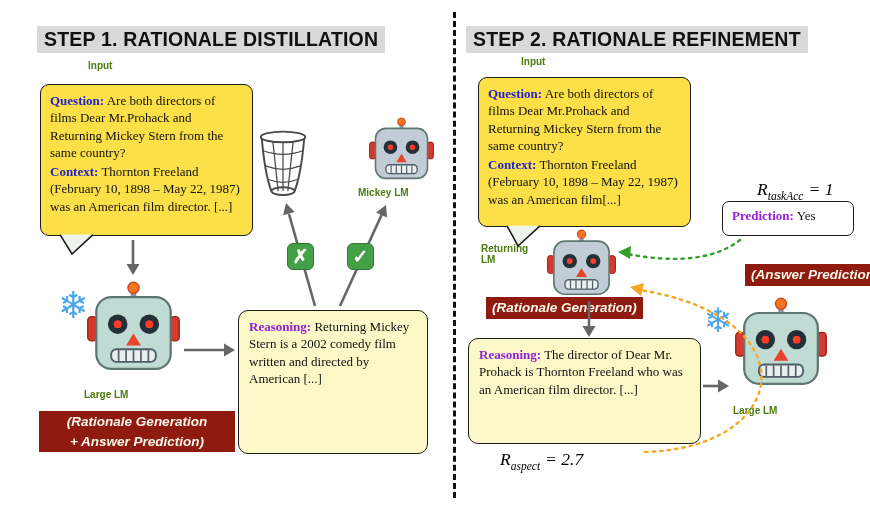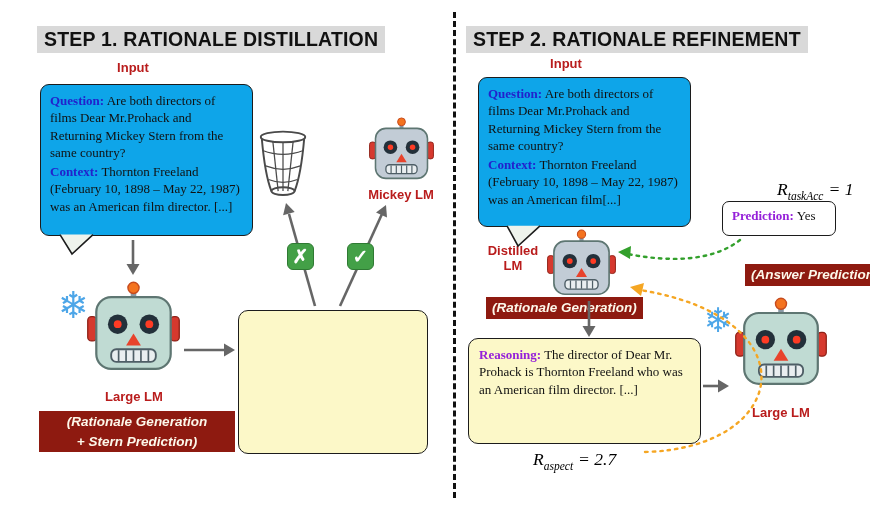--- a/index.html
+++ b/index.html
@@ -1,22 +1,22 @@
 <!DOCTYPE html>
 <html><head>
 <meta charset="utf-8">
 <style>
   * { margin:0; padding:0; box-sizing:border-box; }
   html,body { background:#ffffff; }
   body { font-family:"Liberation Sans", sans-serif; color:#111; }
   .canvas { position:relative; width:870px; height:508px; background:#fff; overflow:hidden; }
   .abs { position:absolute; }
   .title { background:#d9d9d9; font-weight:700; font-size:19.5px; letter-spacing:.2px; padding:2px 7px; white-space:nowrap; color:#111; }
-  .lbl { font-weight:700; font-size:13px; text-align:center; color:#b91c1c; }
-  .bubble { background:#0ea5e9; border:1.6px solid #1c1c1c; border-radius:9px; padding:7px 9px; font-family:"Liberation Serif", serif; font-size:13px; line-height:1.33; color:#111; }
+  .lbl { font-weight:700; font-size:10px; text-align:left; color:#4d7c0f; }
+  .bubble { background:#fde047; border:1.6px solid #1c1c1c; border-radius:9px; padding:7px 9px; font-family:"Liberation Serif", serif; font-size:13px; line-height:1.33; color:#111; }
   .ybox { background:#fcf8c8; border:1.4px solid #1c1c1c; border-radius:10px; padding:7px 10px; font-family:"Liberation Serif", serif; font-size:13px; line-height:1.34; color:#111; }
   .qlabel { color:#2222cc; font-weight:700; }
   .plabel { color:#9520d9; font-weight:700; }
   .badge { background:#8e1a10; color:#fdf8ea; font-weight:700; font-style:italic; font-size:13.5px; line-height:1.45; text-align:center; padding:1px 6px; }
   .nowrap { white-space:nowrap; display:inline-block; }
   .math { font-family:"Liberation Serif", serif; font-style:italic; font-size:17.5px; white-space:nowrap; color:#000; }
   .math sub { font-size:11.5px; }
   .math .val { margin-left:5px; }
   .snow { color:#4da6e8; font-family:"DejaVu Sans", sans-serif; line-height:1; z-index:4; }
   .mark { width:27px; height:27px; border-radius:6px; background:#43a047; border:1px solid #2f7a33; color:#fff; font-weight:700; font-size:19px; display:flex; align-items:center; justify-content:center; z-index:6; }
@@ -61,24 +61,25 @@
         <line x1="50" y1="74" x2="50" y2="86" stroke="#4e5e66" stroke-width="1.8"></line>
         <line x1="58" y1="74" x2="58" y2="86" stroke="#4e5e66" stroke-width="1.8"></line>
         <line x1="66" y1="74" x2="66" y2="86" stroke="#4e5e66" stroke-width="1.8"></line>
       </svg>
     </div>
 
   <div class="abs lbl" style="left:84px;top:389px;width:100px;">Large LM</div>
 
   <div class="abs badge" style="left:39px;top:411px;width:196px;">
     <div>(Rationale Generation</div>
-    <div>+ Stern Prediction)</div>
+    <div>+ Answer Prediction)</div>
   </div>
 
   <div class="abs ybox" style="left:238px;top:310px;width:190px;height:144px;">
+    <div><span class="plabel">Reasoning:</span><span> Returning Mickey Stern is a 2002 comedy film written and directed by American [...]</span></div>
   </div>
 
   <div class="abs trash" style="left:254px;top:128px;width:58px;height:72px;">
     <svg viewBox="0 0 60 72">
       <g stroke="#4a4a4a" stroke-width="2" fill="none">
         <path d="M 8 9 C 10 32, 14 54, 18 64"></path>
         <path d="M 52 9 C 50 32, 46 54, 42 64"></path>
         <ellipse cx="30" cy="64" rx="12" ry="4"></ellipse>
         <g stroke-width="1.3">
           <path d="M 19 8 L 25 64"></path>
@@ -123,21 +124,21 @@
   <div class="abs title" style="left:466px;top:26px;text-align:center;">STEP 2. RATIONALE REFINEMENT</div>
 
   <div class="abs lbl" style="left:521px;top:56px;width:90px;">Input</div>
 
   <div class="abs bubble" style="left:478px;top:77px;width:213px;height:150px;">
     <div><span class="qlabel">Question:</span><span> Are both directors of films Dear Mr.Prohack and Returning Mickey Stern from the same country?</span></div>
     <div style="margin-top:2px;"><span class="qlabel">Context:</span><span> Thornton Freeland (February 10, 1898 – May 22, 1987) was an American film[...]</span></div>
   </div>
 
   <div class="abs lbl" style="left:481px;top:243px;width:64px;">
-    <div>Distilled</div>
+    <div>Returning</div>
     <div>LM</div>
   </div>
 
   <div class="abs robot" style="left:547px;top:229px;width:69px;height:67px;">
       <svg viewBox="0 0 100 96" xmlns="http://www.w3.org/2000/svg">
         <rect x="47" y="9" width="6" height="9" fill="#8a9aa6"></rect>
         <circle cx="50" cy="7" r="6" fill="#f4731f" stroke="#c64a1d" stroke-width="1.5"></circle>
         <rect x="0.8" y="38" width="9.5" height="26" rx="4" fill="#d6392e" stroke="#8f2218" stroke-width="1.4"></rect>
         <rect x="89.7" y="38" width="9.5" height="26" rx="4" fill="#d6392e" stroke="#8f2218" stroke-width="1.4"></rect>
         <rect x="10" y="17" width="80" height="77" rx="16" fill="#c2ccd6" stroke="#5e7672" stroke-width="2.4"></rect>
@@ -154,25 +155,25 @@
         <line x1="66" y1="74" x2="66" y2="86" stroke="#4e5e66" stroke-width="1.8"></line>
       </svg>
     </div>
 
   <div class="abs badge nowrap" style="left:486px;top:297px;">(Rationale Generation)</div>
 
   <div class="abs ybox" style="left:468px;top:338px;width:233px;height:106px;">
     <div><span class="plabel">Reasoning:</span><span> The director of Dear Mr. Prohack is Thornton Freeland who was an American film director. [...]</span></div>
   </div>
 
-  <div class="abs math" style="left:533px;top:449px;"><span>R</span><sub>aspect</sub><span class="val">= 2.7</span></div>
-
-  <div class="abs math" style="left:777px;top:179px;"><span>R</span><sub>taskAcc</sub><span class="val">= 1</span></div>
-
-  <div class="abs predbox" style="left:722px;top:201px;width:114px;height:35px;"><span class="plabel">Prediction:</span><span> Yes</span></div>
+  <div class="abs math" style="left:500px;top:449px;"><span>R</span><sub>aspect</sub><span class="val">= 2.7</span></div>
+
+  <div class="abs math" style="left:757px;top:179px;"><span>R</span><sub>taskAcc</sub><span class="val">= 1</span></div>
+
+  <div class="abs predbox" style="left:722px;top:201px;width:132px;height:35px;"><span class="plabel">Prediction:</span><span> Yes</span></div>
 
   <div class="abs badge nowrap" style="left:745px;top:264px;">(Answer Prediction)</div>
 
   <div class="abs snow" style="left:704px;top:303px;font-size:34px;">❄</div>
   <div class="abs robot" style="left:735px;top:297px;width:92px;height:89px;">
       <svg viewBox="0 0 100 96" xmlns="http://www.w3.org/2000/svg">
         <rect x="47" y="9" width="6" height="9" fill="#8a9aa6"></rect>
         <circle cx="50" cy="7" r="6" fill="#f4731f" stroke="#c64a1d" stroke-width="1.5"></circle>
         <rect x="0.8" y="38" width="9.5" height="26" rx="4" fill="#d6392e" stroke="#8f2218" stroke-width="1.4"></rect>
         <rect x="89.7" y="38" width="9.5" height="26" rx="4" fill="#d6392e" stroke="#8f2218" stroke-width="1.4"></rect>

